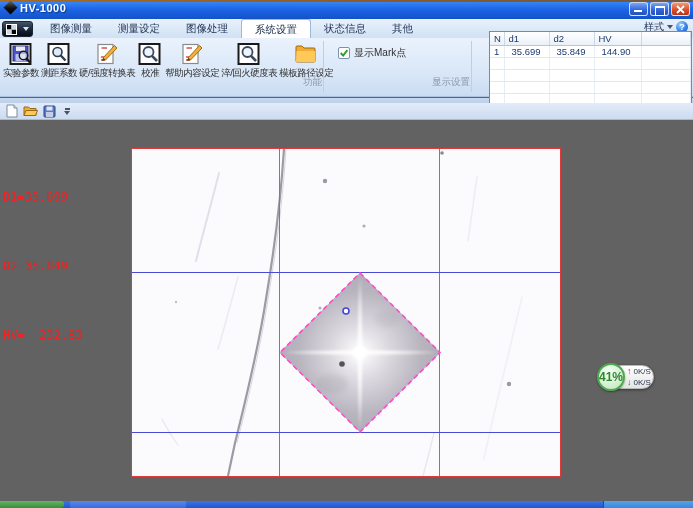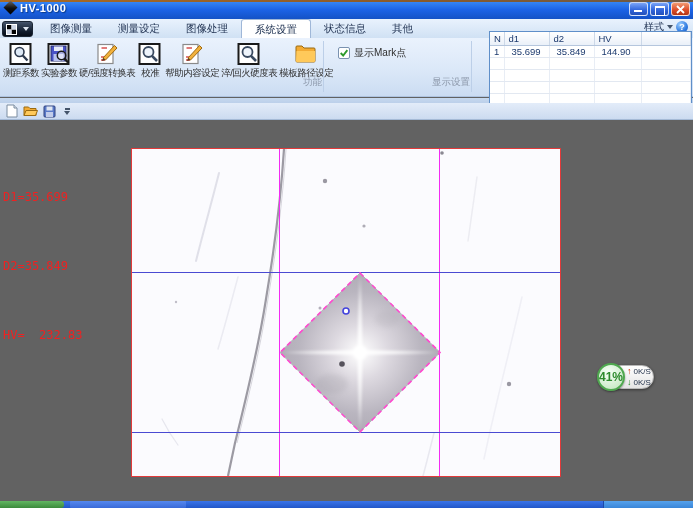--- a/index.html
+++ b/index.html
@@ -177,39 +177,39 @@
 
   <div class="ribbon">
 
     <div class="rgroup" style="left:0; width:322px;">
       <div class="rbuttons">
 
         <div class="rbtn">
           <span class="icon-box">
             <svg width="24" height="24" viewBox="0 0 24 24">
               <rect x="1.5" y="2" width="20" height="20" fill="#fff" stroke="#1a1a1a" stroke-width="2"></rect>
-              <circle cx="10.5" cy="10" r="4.5" fill="#dfeaf6" stroke="#2e3a4e" stroke-width="1.6"></circle>
-              <line x1="13.8" y1="13.5" x2="18.5" y2="18.5" stroke="#2e3a4e" stroke-width="2.4"></line>
-            </svg>
-          </span>
-          <span class="rlabel">测距系数</span>
-        </div>
-
-        <div class="rbtn">
-          <span class="icon-box">
-            <svg width="24" height="24" viewBox="0 0 24 24">
-              <rect x="1.5" y="2" width="20" height="20" fill="#fff" stroke="#1a1a1a" stroke-width="2"></rect>
               <rect x="4" y="4" width="15" height="15" fill="#4a52c8" stroke="#26306e" stroke-width="1"></rect>
               <rect x="7" y="4.5" width="9" height="4.5" fill="#e8ecf8"></rect>
               <rect x="6.5" y="12" width="10" height="7" fill="#b8c2f0"></rect>
               <circle cx="14.5" cy="13.5" r="4.2" fill="rgba(255,255,255,.55)" stroke="#1a1a1a" stroke-width="1.5"></circle>
               <line x1="17.5" y1="16.5" x2="21" y2="20.5" stroke="#1a1a1a" stroke-width="2.2"></line>
             </svg>
           </span>
           <span class="rlabel">实验参数</span>
+        </div>
+
+        <div class="rbtn">
+          <span class="icon-box">
+            <svg width="24" height="24" viewBox="0 0 24 24">
+              <rect x="1.5" y="2" width="20" height="20" fill="#fff" stroke="#1a1a1a" stroke-width="2"></rect>
+              <circle cx="10.5" cy="10" r="4.5" fill="#dfeaf6" stroke="#2e3a4e" stroke-width="1.6"></circle>
+              <line x1="13.8" y1="13.5" x2="18.5" y2="18.5" stroke="#2e3a4e" stroke-width="2.4"></line>
+            </svg>
+          </span>
+          <span class="rlabel">测距系数</span>
         </div>
 
         <div class="rbtn">
           <span class="icon-box">
             <svg width="24" height="24" viewBox="0 0 24 24">
               <rect x="3" y="2.5" width="15" height="19" fill="#fff" stroke="#8a8a8a" stroke-width="1.2"></rect>
               <line x1="6" y1="15" x2="11" y2="15" stroke="#cc2222" stroke-width="1.2"></line>
               <line x1="6" y1="18" x2="10" y2="18" stroke="#cc2222" stroke-width="1.2"></line>
               <polygon points="8,16 19.5,3.5 22,6 10.5,18" fill="#f2b13c" stroke="#a06a10" stroke-width="1"></polygon>
               <polygon points="8,16 10.5,18 7,19" fill="#5a3a1a"></polygon>

